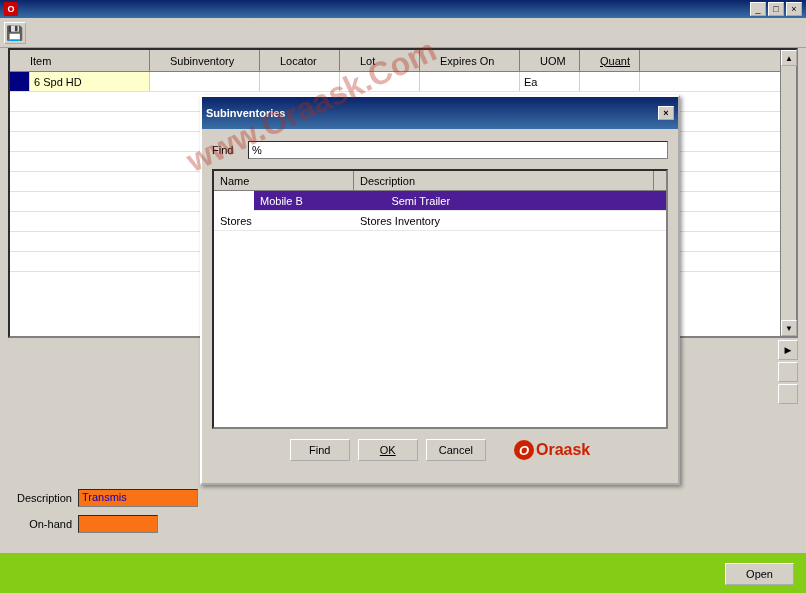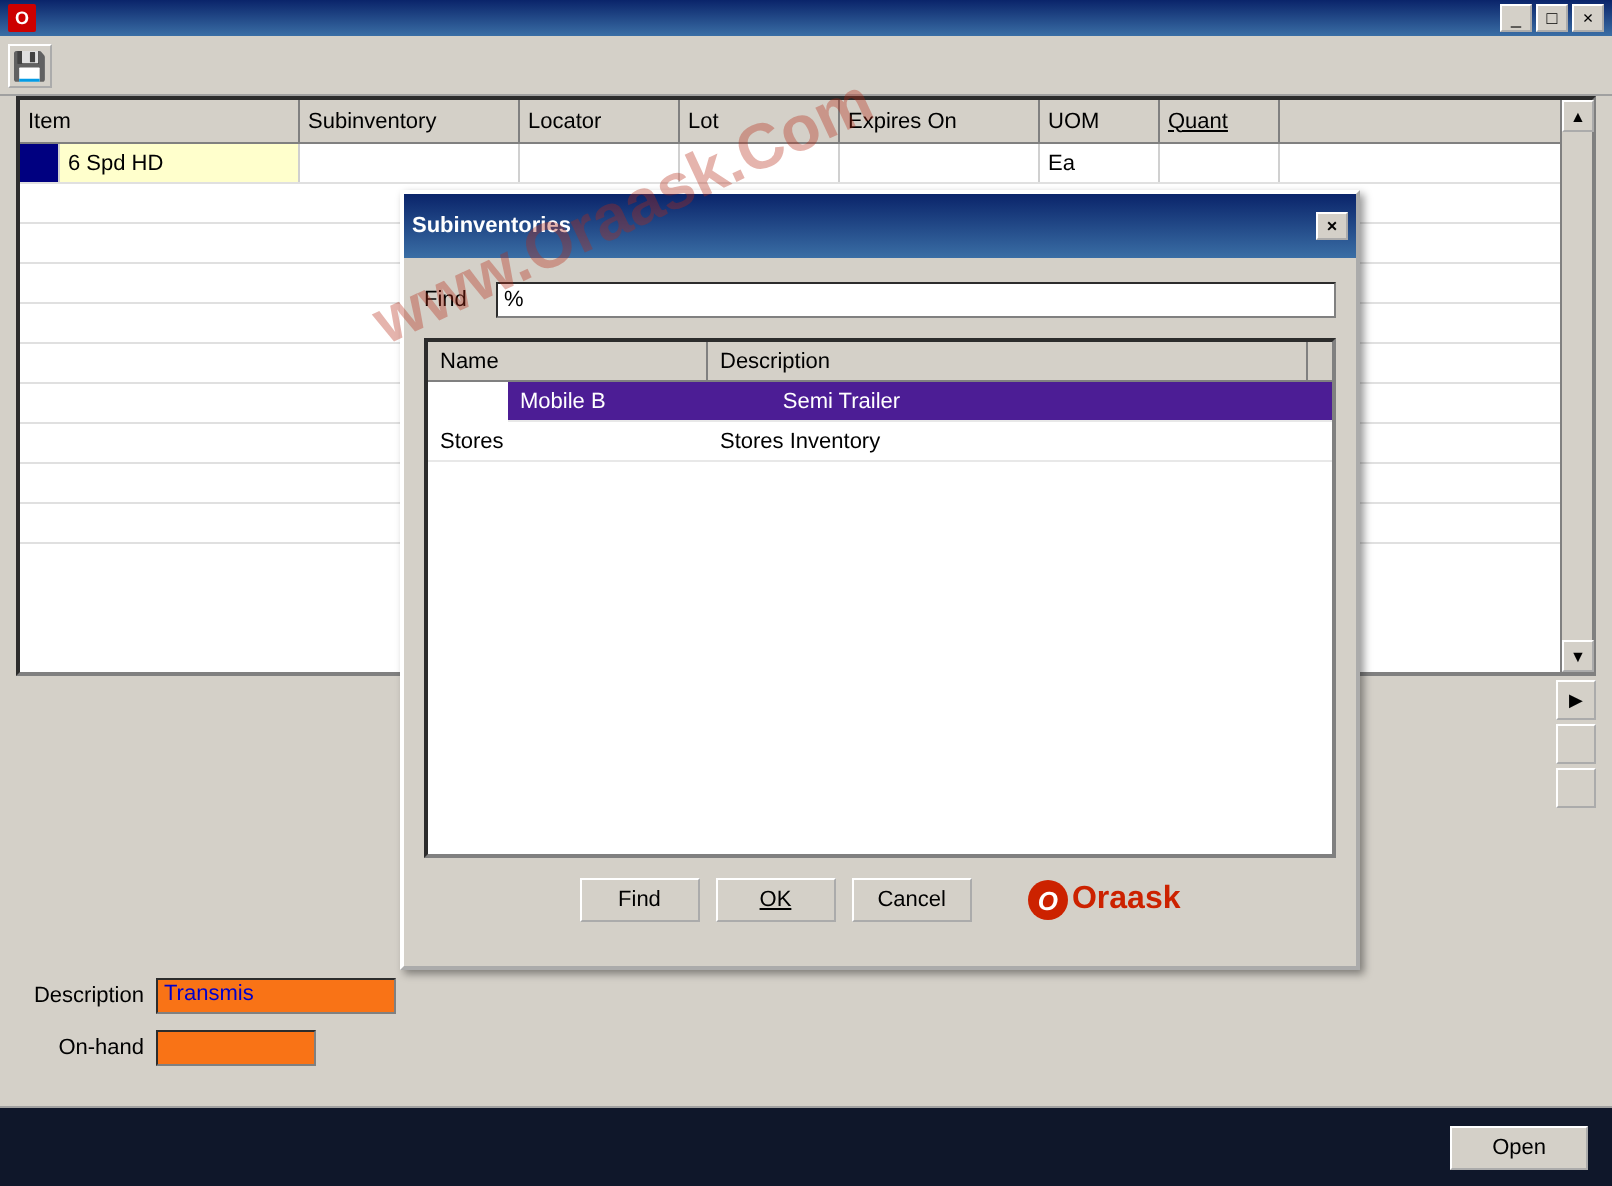--- a/index.html
+++ b/index.html
@@ -98,21 +98,21 @@
 
     
     .table-header {
       display: flex;
       background: #d4d0c8;
       border-bottom: 1px solid #808080;
       height: 22px;
     }
     .table-header-cell {
       border-right: 1px solid #808080;
-      padding: 2px 4px;
+      padding: 2px 20px;
       font-size: 11px;
       display: flex;
       align-items: center;
       background: #d4d0c8;
       font-weight: normal;
     }
 
     
     .table-body {
       position: relative;
@@ -173,21 +173,21 @@
       color: #0000cc;
     }
 
     
     .bottom-bar {
       position: absolute;
       bottom: 0;
       left: 0;
       right: 0;
       height: 40px;
-      background: #0f172a;
+      background: #84cc16;
       border-top: 1px solid #a0a0a0;
       display: flex;
       align-items: center;
       justify-content: flex-end;
       padding: 0 12px;
     }
     .open-btn {
       height: 22px;
       padding: 0 20px;
       background: #d4d0c8;

